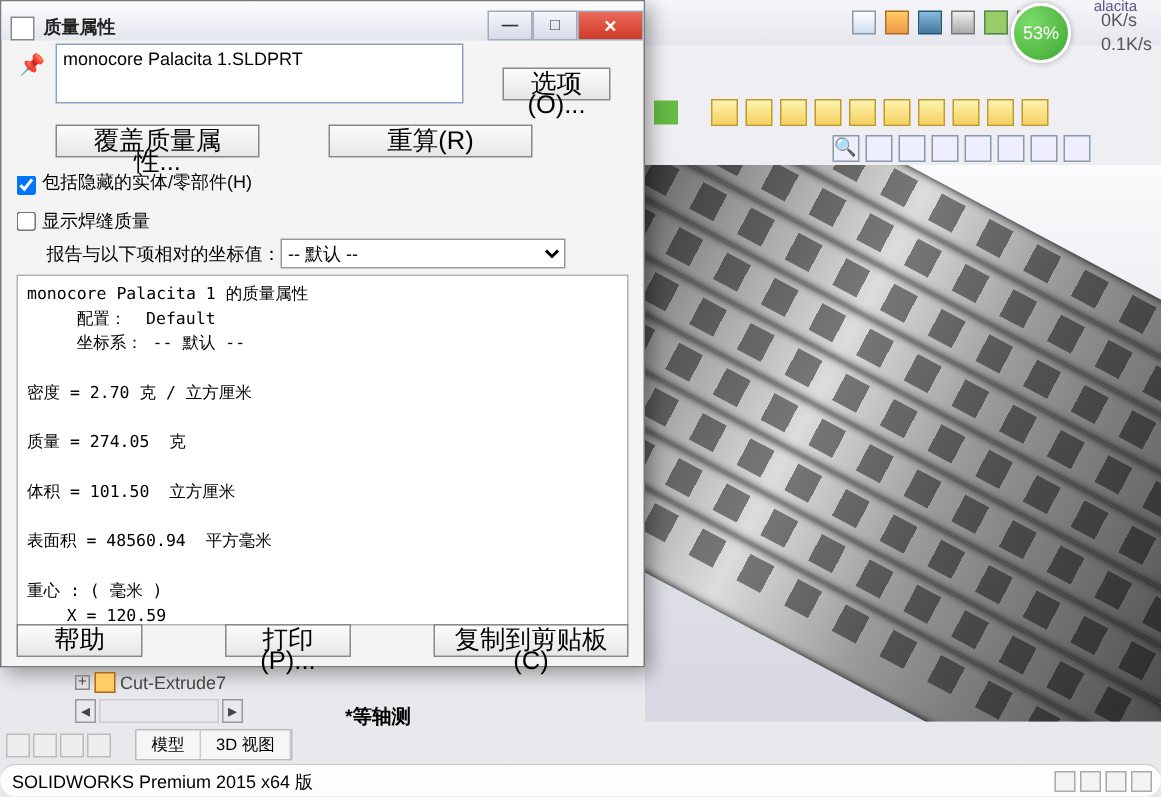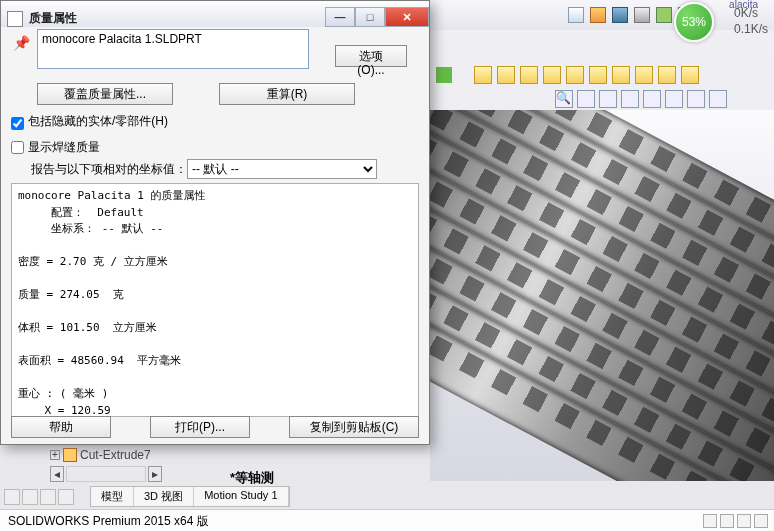--- a/index.html
+++ b/index.html
@@ -27,42 +27,42 @@
 .dialog { position:absolute; top:0; left:0; width:430px; height:445px; background:#f4f4f4; border:1px solid #7a7a7a; box-shadow:4px 4px 12px rgba(0,0,0,.35);}
 .titlebar { height:26px; background:linear-gradient(#fdfdfe,#e3e6ee); display:flex; align-items:flex-end; padding:0 0 0 6px;font-weight:bold;}
 .titlebar .ticon { width:16px;height:16px; background:#fff;border:1px solid #888; margin-right:6px;}
 .titlebar .ttl { flex:1; font-size:12px; color:#222;}
 .winbtns { display:flex; }
 .winbtn { width:30px;height:20px; display:flex;align-items:center;justify-content:center; border:1px solid #9faabb; background:linear-gradient(#f4f6fb,#d6dbe8); font-size:11px; color:#333;}
 .winbtn.close { background:linear-gradient(#eb6a5a,#d03a28); color:#fff; width:44px;}
 .dlg-body { position:absolute; top:26px; left:0; right:0; bottom:0; padding:8px 10px;}
 .filebox { position:absolute; top:2px; left:36px; width:272px; height:40px; background:#fff; border:1px solid #89a0c4; padding:2px 4px; font-size:11px;}
 .pin { position:absolute; top:8px; left:12px; color:#c9a020; font-size:14px;}
-.btn { background:linear-gradient(#fcfcfc,#e6e6e6); border:1px solid #888; padding:3px 10px; font-size:12px; height:22px; line-height:14px;}
+.btn { background:linear-gradient(#fcfcfc,#e6e6e6); border:1px solid #888; padding:3px 10px; font-size:17px; height:22px; line-height:14px;}
 .btn-opt { position:absolute; top:18px; right:22px; width:72px;}
 .row-btns { position:absolute; top:56px; left:36px; display:flex; gap:46px;}
 .row-btns .btn { width:136px;}
 .chk-row { position:absolute; top:86px; left:10px; display:flex; align-items:flex-end; gap:4px;}
 .chk-row2 { position:absolute; top:112px; left:10px; display:flex; align-items:center; gap:4px;}
 .coord-row { position:absolute; top:132px; left:30px; display:flex; align-items:center; gap:0;}
 .coord-row select{ width:190px; height:20px; background:#fff; border:1px solid #999;}
 .results { position:absolute; top:156px; left:10px; right:10px; height:234px; background:#fff; border:1px solid #b0b0b0; padding:4px 6px; font-size:11px; line-height:1.5; white-space:pre; overflow:hidden; font-family:"SimSun",monospace;}
 .bottom-btns { position:absolute; bottom:6px; left:10px; right:10px; display:flex; justify-content:space-between;}
-.bottom-btns .btn{ width:100px;}
+.bottom-btns .btn{ width:84px;}
 
 
 .tree { position:absolute; top:448px; left:50px; height:32px; font-size:11px; color:#444;}
 .tree .node { display:flex; align-items:center; gap:3px;}
 .tree .exp { display:inline-block; width:10px; height:10px; border:1px solid #888; text-align:center; line-height:8px; font-size:10px;}
 .tabs { position:absolute; bottom:24px; left:90px; display:flex; border:1px solid #bbb; background:#f6f6f6;margin-top:28px;}
 .tabs .tab{ padding:2px 10px; border-right:1px solid #ccc; font-size:11px;}
 .btmbar { position:absolute; bottom:24px; left:0; width:82px; display:flex; gap:2px; padding:2px 4px;}
 .btmbar .b { width:16px;height:16px; background:#eee; border:1px solid #bbb;}
 .viewlabel { position:absolute; bottom:44px; left:230px; font-size:13px; font-weight:bold;}
-.statusbar { position:absolute; bottom:0; left:0; right:0; height:22px; background:#fdfdfd; border-top:1px solid #ccc; padding:3px 8px; font-size:12px;}
+.statusbar { position:absolute; bottom:0; left:0; right:0; height:22px; background:#fdfdfd; border-top:1px solid #ccc; padding:3px 8px; font-size:12px;border-radius:11px;}
 .statusbar-right { position:absolute; right:6px; bottom:3px; display:flex; gap:3px;}
 .statusbar-right .s { width:14px; height:14px; border:1px solid #aaa; background:#f3f3f3;}
 input[type=checkbox]{ width:13px;height:13px;}
 </style>
 </head>
 <body>
 
 <div class="app-bg"></div>
 
 <div class="top-toolbar">
@@ -201,21 +201,20 @@
 
 <div class="btmbar">
   <span class="b"></span>
   <span class="b"></span>
   <span class="b"></span>
   <span class="b"></span>
 </div>
 <div class="tabs">
   <div class="tab">模型</div>
   <div class="tab">3D 视图</div>
-  <div class="tab">Motion Study 1</div>
 </div>
 
 <div class="statusbar">
   <span>SOLIDWORKS Premium 2015 x64 版</span>
   <div class="statusbar-right">
     <span class="s"></span>
     <span class="s"></span>
     <span class="s"></span>
     <span class="s"></span>
   </div>

